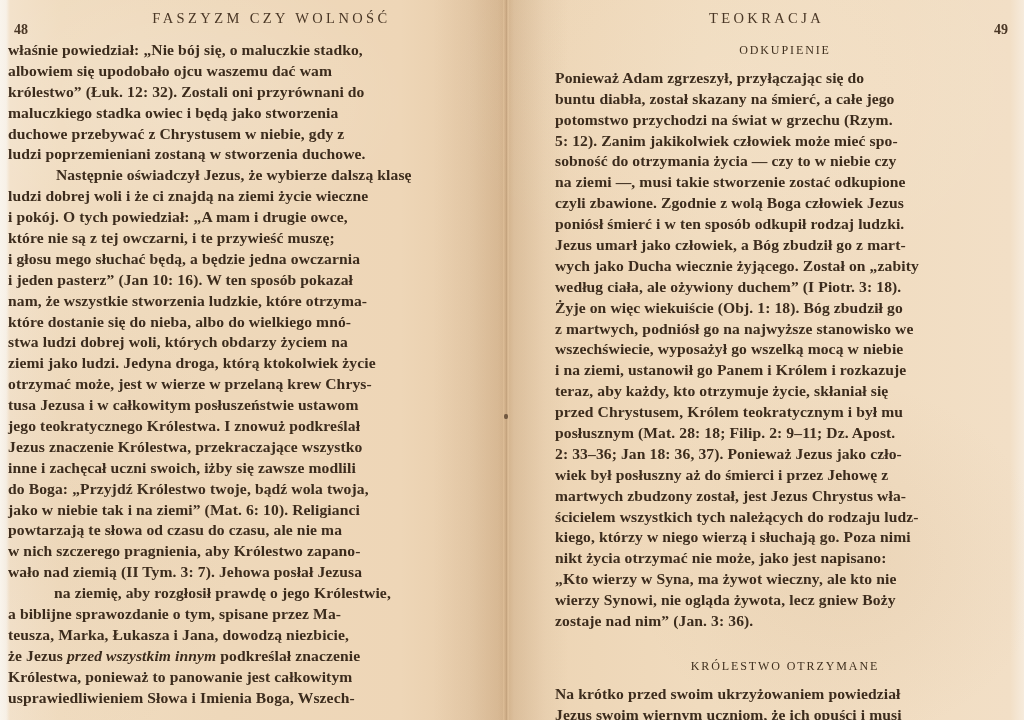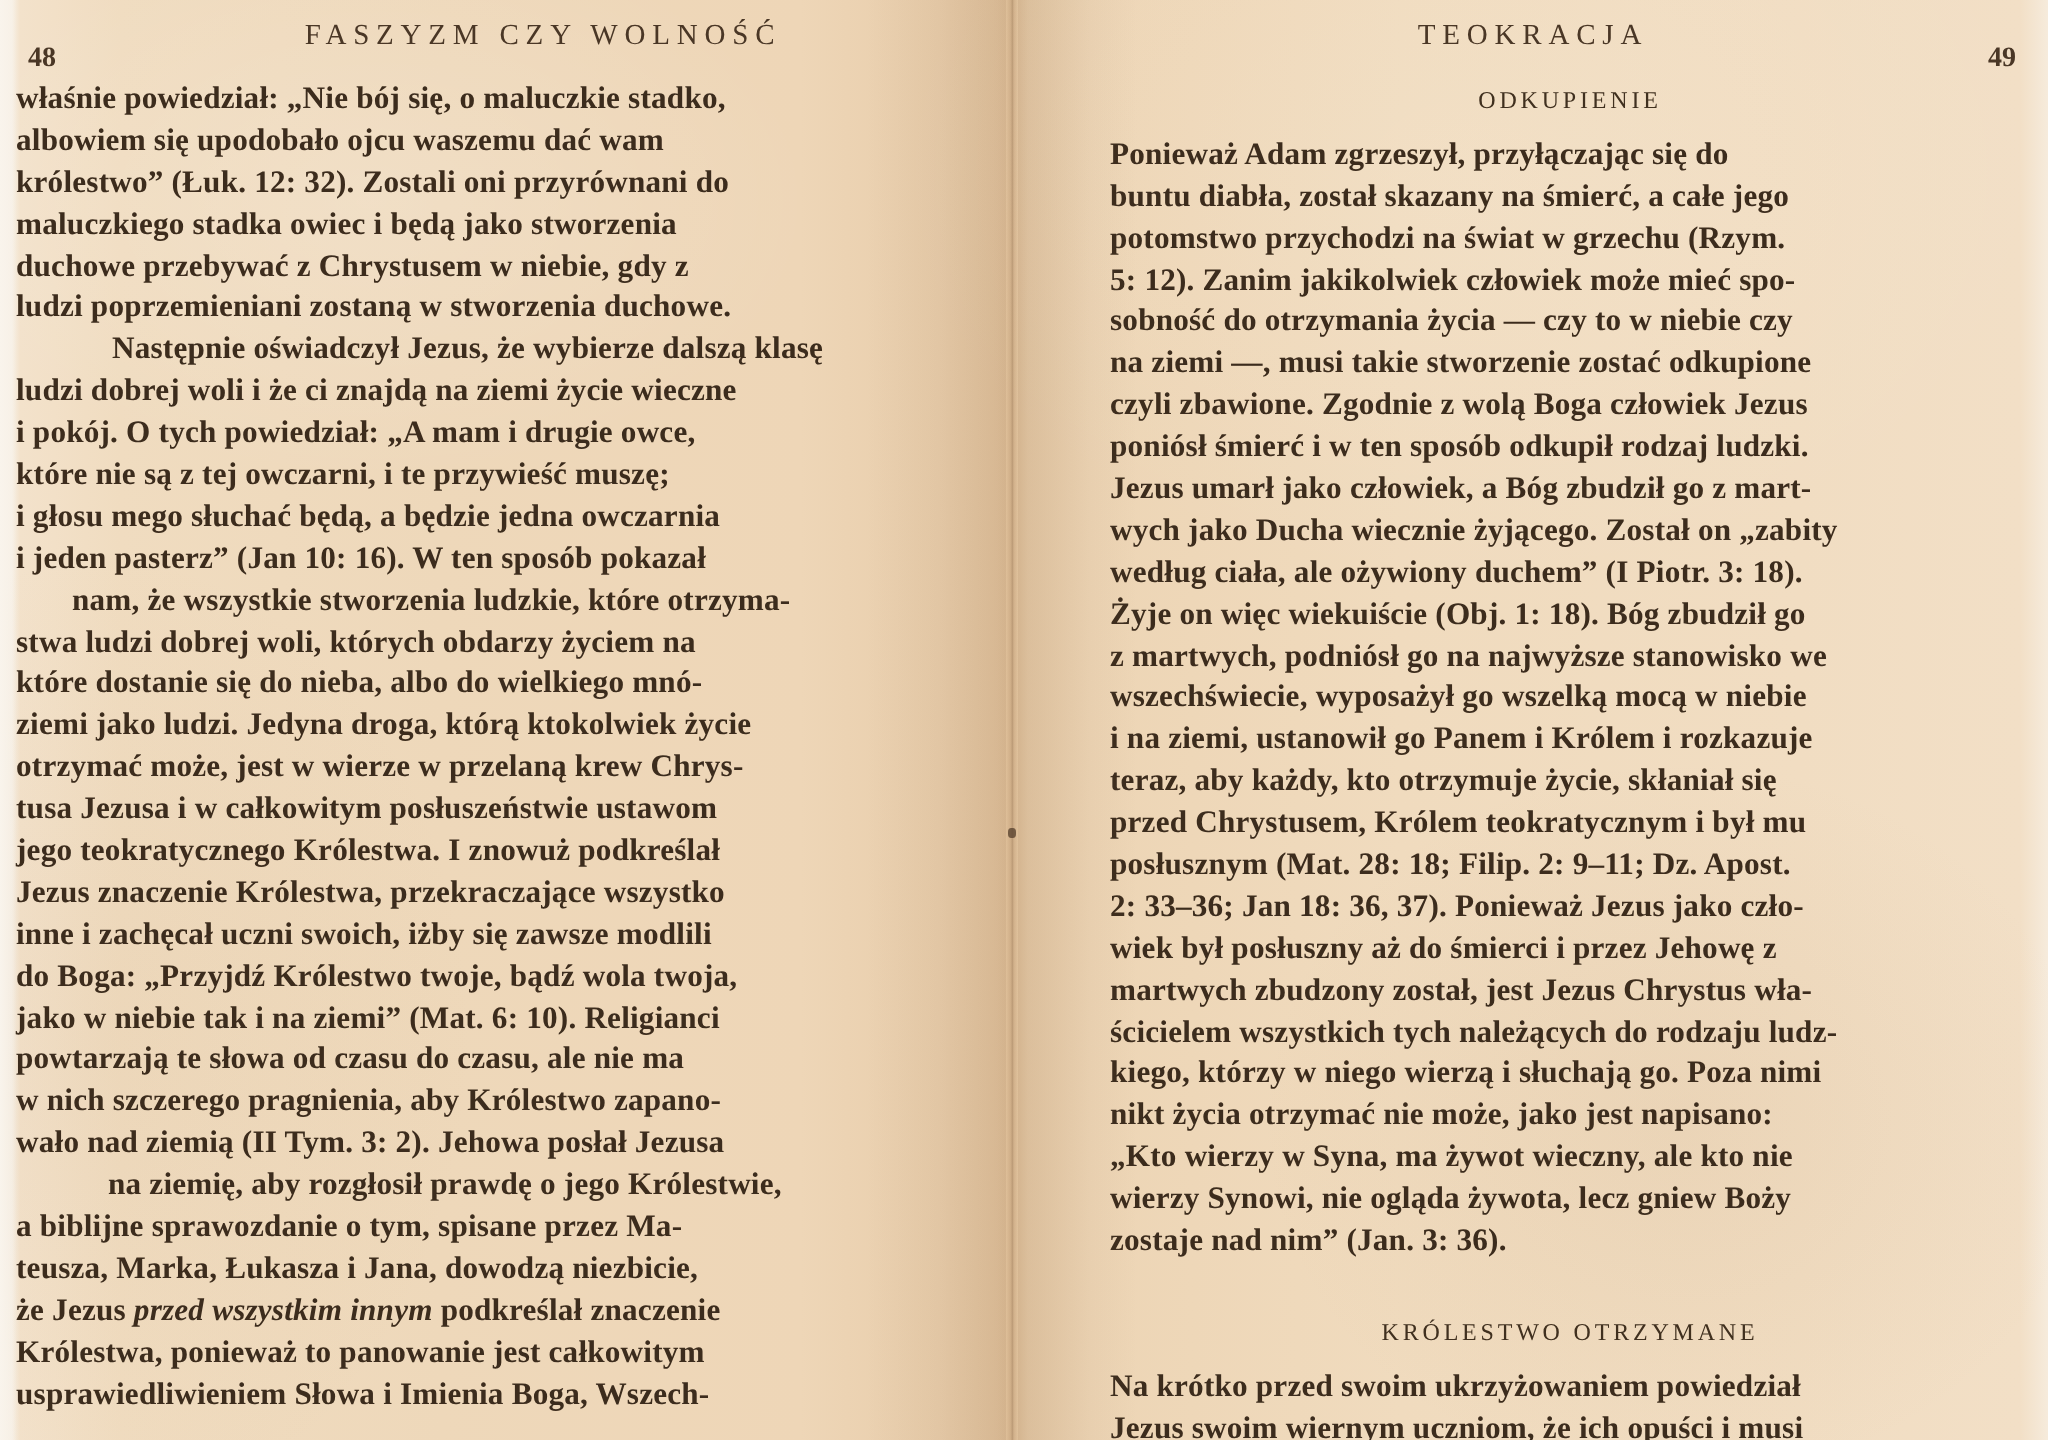--- a/index.html
+++ b/index.html
@@ -190,34 +190,34 @@
         <div class="line j" style="word-spacing: 0px;">królestwo” (Łuk. 12: 32). Zostali oni przyrównani do</div>
         <div class="line j" style="word-spacing: 0px;">maluczkiego stadka owiec i będą jako stworzenia</div>
         <div class="line j" style="word-spacing: 0px;">duchowe przebywać z Chrystusem w niebie, gdy z</div>
         <div class="line j" style="word-spacing: 0px;">ludzi poprzemieniani zostaną w stworzenia duchowe.</div>
         <div class="line j" style="word-spacing: 0px; margin-left: 48px;">Następnie oświadczył Jezus, że wybierze dalszą klasę</div>
         <div class="line j" style="word-spacing: 0px;">ludzi dobrej woli i że ci znajdą na ziemi życie wieczne</div>
         <div class="line j" style="word-spacing: 0px;">i pokój. O tych powiedział: „A mam i drugie owce,</div>
         <div class="line j" style="word-spacing: 0px;">które nie są z tej owczarni, i te przywieść muszę;</div>
         <div class="line j" style="word-spacing: 0px;">i głosu mego słuchać będą, a będzie jedna owczarnia</div>
         <div class="line j" style="word-spacing: 0px;">i jeden pasterz” (Jan 10: 16). W ten sposób pokazał</div>
-        <div class="line j" style="word-spacing: 0px; margin-left: 28px;">nam, że wszystkie stworzenia ludzkie, które otrzyma-</div>
+        <div class="line j" style="word-spacing: 0px;">nam, że wszystkie stworzenia ludzkie, które otrzyma-</div>
+        <div class="line j" style="word-spacing: 0px;">które dostanie się do nieba, albo do wielkiego mnó-</div>
         <div class="line j" style="word-spacing: 0px;">stwa ludzi dobrej woli, których obdarzy życiem na</div>
-        <div class="line j" style="word-spacing: 0px;">które dostanie się do nieba, albo do wielkiego mnó-</div>
         <div class="line j" style="word-spacing: 0px;">ziemi jako ludzi. Jedyna droga, którą ktokolwiek życie</div>
         <div class="line j" style="word-spacing: 0px;">otrzymać może, jest w wierze w przelaną krew Chrys-</div>
         <div class="line j" style="word-spacing: 0px;">tusa Jezusa i w całkowitym posłuszeństwie ustawom</div>
         <div class="line j" style="word-spacing: 0px;">jego teokratycznego Królestwa. I znowuż podkreślał</div>
         <div class="line j" style="word-spacing: 0px;">Jezus znaczenie Królestwa, przekraczające wszystko</div>
         <div class="line j" style="word-spacing: 0px;">inne i zachęcał uczni swoich, iżby się zawsze modlili</div>
         <div class="line j" style="word-spacing: 0px;">do Boga: „Przyjdź Królestwo twoje, bądź wola twoja,</div>
         <div class="line j" style="word-spacing: 0px;">jako w niebie tak i na ziemi” (Mat. 6: 10). Religianci</div>
         <div class="line j" style="word-spacing: 0px;">powtarzają te słowa od czasu do czasu, ale nie ma</div>
         <div class="line j" style="word-spacing: 0px;">w nich szczerego pragnienia, aby Królestwo zapano-</div>
-        <div class="line j" style="word-spacing: 0px;">wało nad ziemią (II Tym. 3: 2). Jehowa posłał Jezusa</div>
+        <div class="line j" style="word-spacing: 0px;">wało nad ziemią (II Tym. 3: 7). Jehowa posłał Jezusa</div>
         <div class="line j" style="word-spacing: 0px; margin-left: 46px;">na ziemię, aby rozgłosił prawdę o jego Królestwie,</div>
         <div class="line j" style="word-spacing: 0px;">a biblijne sprawozdanie o tym, spisane przez Ma-</div>
         <div class="line j" style="word-spacing: 0px;">teusza, Marka, Łukasza i Jana, dowodzą niezbicie,</div>
         <div class="line j" style="word-spacing: 0px;">że Jezus <em class="it">przed wszystkim innym</em> podkreślał znaczenie</div>
         <div class="line j" style="word-spacing: 0px;">Królestwa, ponieważ to panowanie jest całkowitym</div>
         <div class="line j" style="word-spacing: 0px;">usprawiedliwieniem Słowa i Imienia Boga, Wszech-</div>
       </div>
     <div class="shade-right-of-left"></div>
   </div>
 

